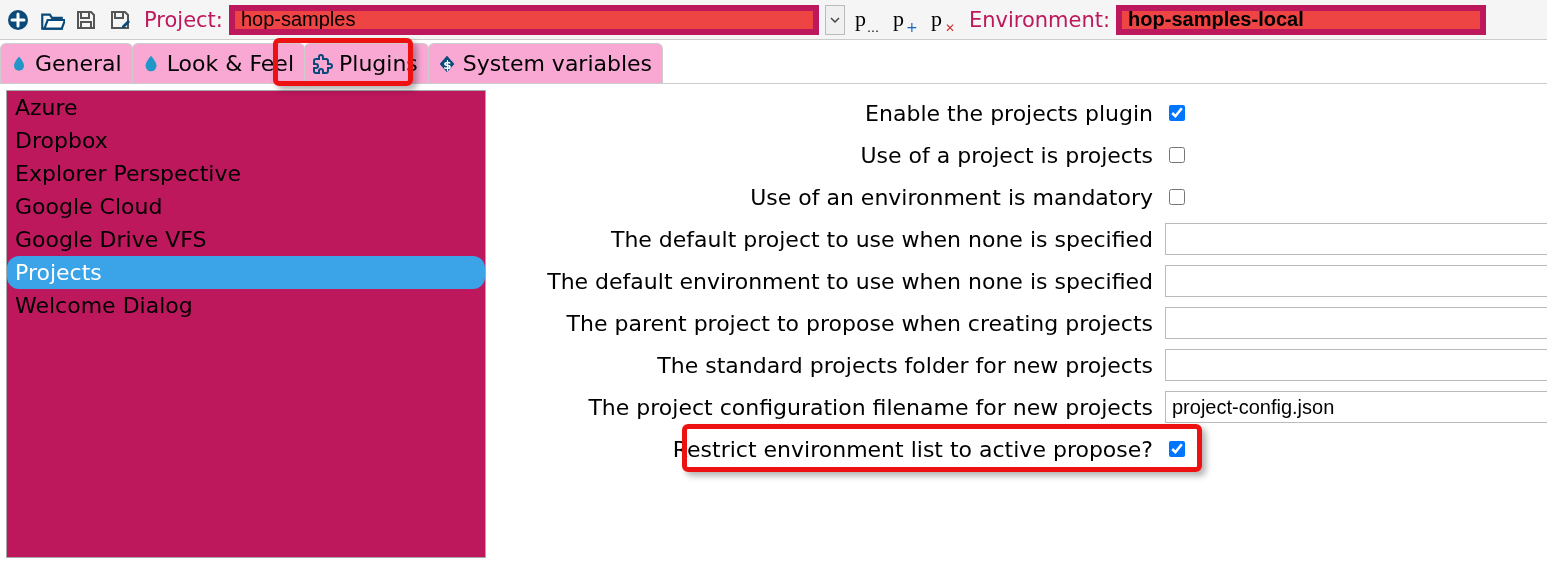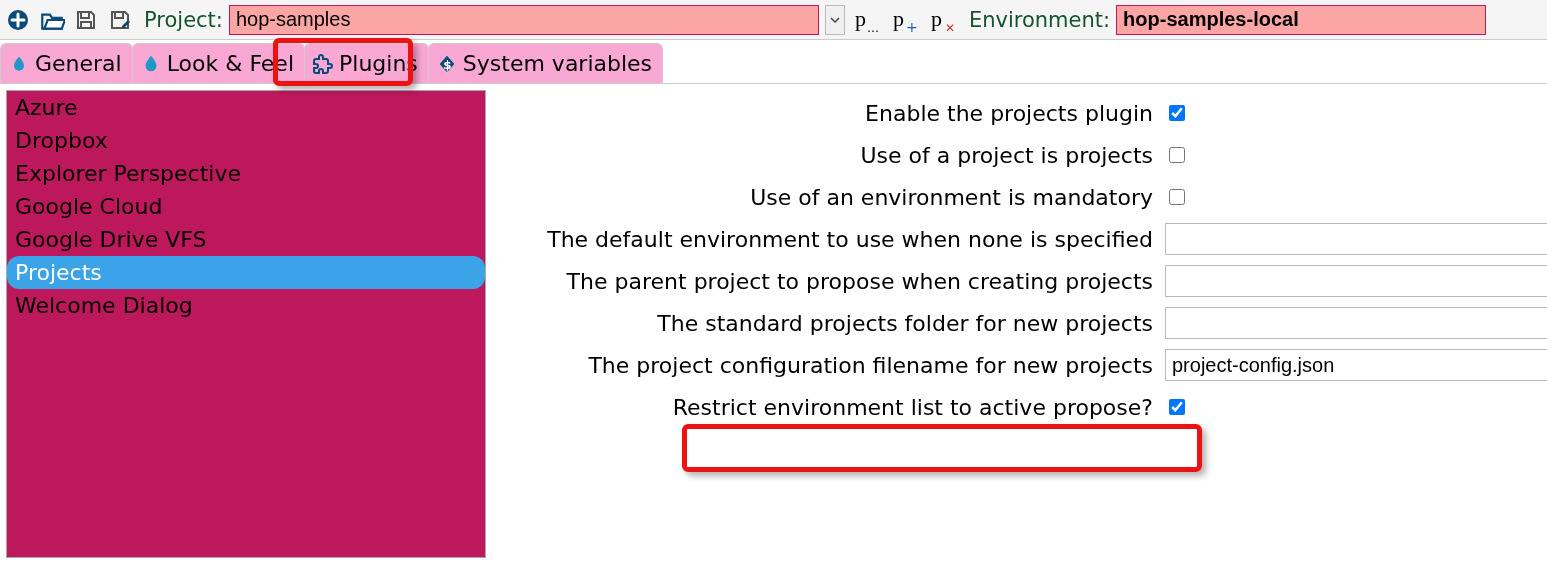--- a/index.html
+++ b/index.html
@@ -23,29 +23,29 @@
   .tb-icon {
     width: 28px;
     height: 28px;
     display: flex;
     align-items: center;
     justify-content: center;
     cursor: pointer;
   }
   .tb-label {
     font-size: 21px;
-    color: #14532d;
+    color: #be185d;
     margin-left: 4px;
   }
   .tb-input {
     height: 30px;
     font-size: 20px;
     padding: 2px 6px;
-    border: 1px solid #be185d;
-    background: #fca5a5;
+    border: 6px solid #be185d;
+    background: #ef4444;
   }
   .tb-input.project { width: 590px; }
   .tb-input.env { width: 370px; font-weight: bold; }
   .dropdown-btn {
     width: 20px;
     height: 30px;
     display: flex;
     align-items: center;
     justify-content: center;
     border: 1px solid #bbb;
@@ -269,20 +269,24 @@
       </div>
       <div class="form-row">
         <div class="form-label">Use of a project is projects</div>
         <input type="checkbox" class="form-check" style="">
       </div>
       <div class="form-row">
         <div class="form-label">Use of an environment is mandatory</div>
         <input type="checkbox" class="form-check" style="">
       </div>
       <div class="form-row">
+        <div class="form-label">The default project to use when none is specified</div>
+        <input type="text" class="form-input" style="">
+      </div>
+      <div class="form-row">
         <div class="form-label">The default environment to use when none is specified</div>
         <input type="text" class="form-input" style="">
       </div>
       <div class="form-row">
         <div class="form-label">The parent project to propose when creating projects</div>
         <input type="text" class="form-input" style="">
       </div>
       <div class="form-row">
         <div class="form-label">The standard projects folder for new projects</div>
         <input type="text" class="form-input" style="">

